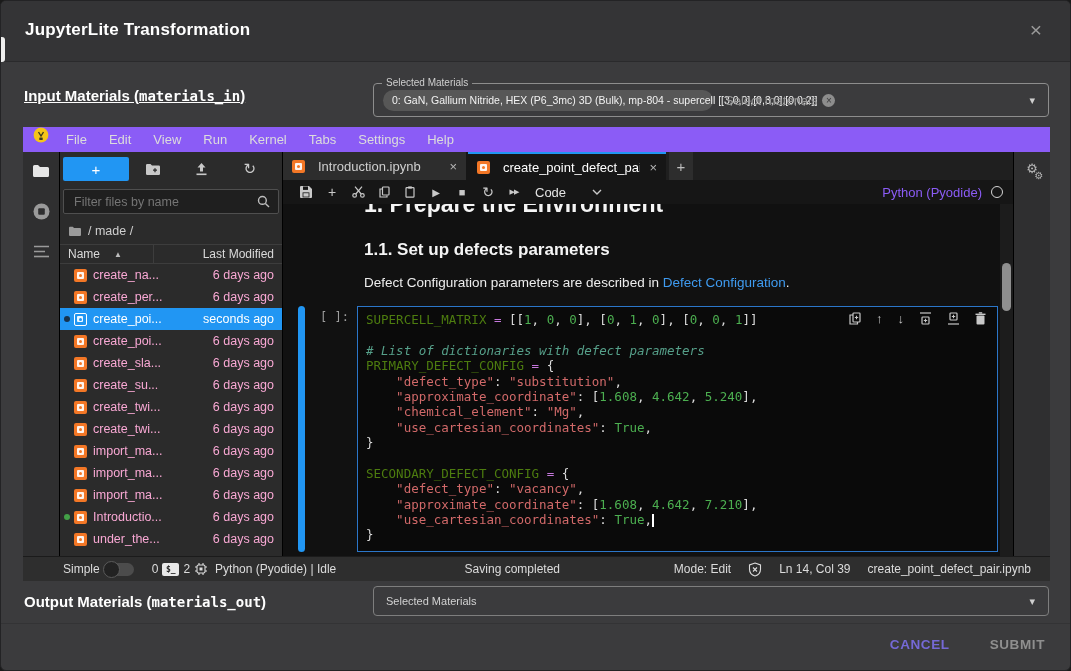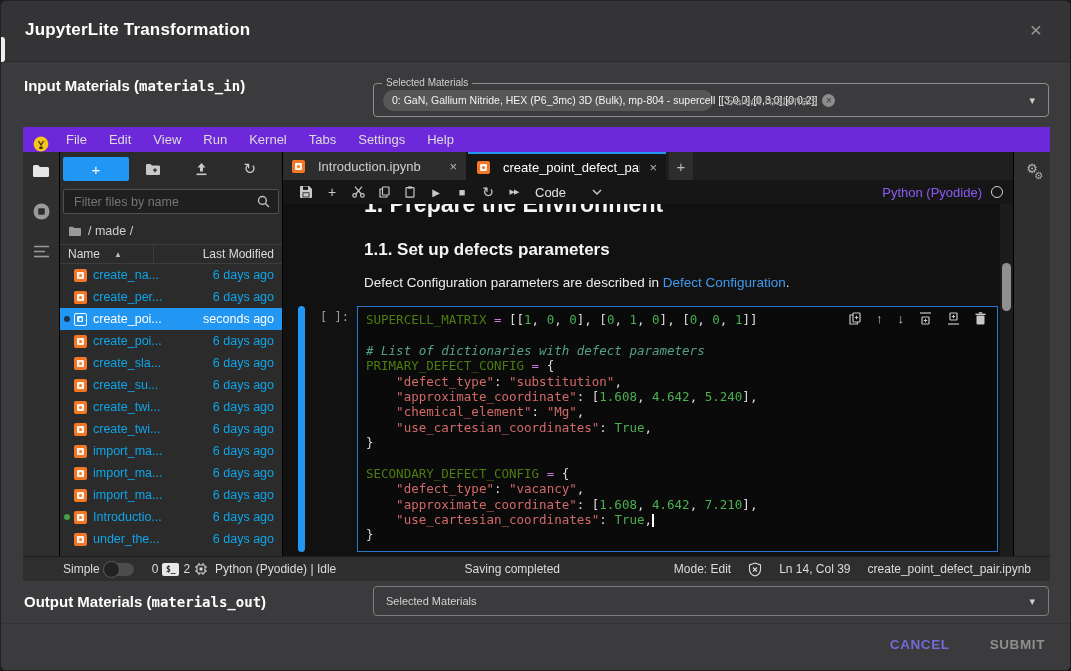--- a/index.html
+++ b/index.html
@@ -9,21 +9,21 @@
   svg{display:block;}
 
   
   .dlg-header{position:absolute;left:0;top:0;width:100%;height:61px;background:#343436;border-bottom:1px solid #2a2a2c;}
   .dlg-title{position:absolute;left:24px;top:19px;font-size:17px;font-weight:bold;color:#fff;letter-spacing:.2px;}
   .dlg-close{position:absolute;right:28px;top:18px;font-size:21px;color:#9a9a9a;cursor:pointer;line-height:1;}
   .white-notch{position:absolute;left:0;top:36px;width:4px;height:25px;background:#efefef;border-radius:0 3px 3px 0;}
 
   .section-label{position:absolute;font-size:15px;font-weight:bold;color:#fefefe;}
   .section-label .mono{font-family:"DejaVu Sans Mono",monospace;font-weight:bold;font-size:14px;}
-  .lbl-input{left:23px;top:76px;}
+  .lbl-input{left:23px;top:86px;text-decoration:underline;}
   .lbl-output{left:23px;top:592px;}
 
   .mat-select{position:absolute;border:1px solid #8d8d8d;border-radius:4px;display:flex;align-items:center;}
   .mat-select.input{left:372px;top:82px;width:676px;height:34px;padding:0 34px 0 9px;}
   .mat-select .float-label{position:absolute;top:-7px;left:8px;background:#3b3b3d;padding:0 4px;font-size:10px;color:#cfcfcf;line-height:12px;}
   .chip{display:flex;align-items:center;max-width:330px;background:#575757;border-radius:11px;height:21px;padding:0 5px 0 9px;gap:5px;}
   .chip-text{font-size:10.5px;color:#f2f2f2;white-space:nowrap;}
   .chip-x{width:13px;height:13px;border-radius:50%;background:#8d8d8d;color:#3b3b3d;font-size:10px;line-height:13px;text-align:center;flex:none;cursor:pointer;}
   .select-placeholder{margin-left:12px;font-size:13px;color:#9a9a9a;}
   .select-caret{position:absolute;right:13px;top:50%;transform:translateY(-50%);color:#cfcfcf;font-size:11px;}
@@ -31,21 +31,21 @@
   .output-value{font-size:11px;color:#d2d2d2;}
 
   .footer-sep{position:absolute;left:0;right:0;top:622px;border-top:1px solid #333335;}
   .footer-actions{position:absolute;top:636px;right:25px;display:flex;gap:40px;align-items:center;}
   .btn-text{font-size:13.5px;font-weight:bold;letter-spacing:.6px;cursor:pointer;}
   .btn-cancel{color:#7569d6;}
   .btn-submit{color:#8f8f8f;}
 
   
   .jl-frame{position:absolute;left:22px;top:126px;width:1027px;height:454px;display:flex;flex-direction:column;background:#111;font-size:13px;}
-  .jl-menubar{height:25px;background:#6d28d9;display:flex;align-items:flex-end;flex:none;}
+  .jl-menubar{height:25px;background:#8b5cf6;display:flex;align-items:flex-start;flex:none;}
   .jl-logo{width:16px;height:16px;margin:0 6px 0 10px;flex:none;}
   .menu-item{padding:0 11px;color:#dcdcdc;font-size:13px;line-height:25px;cursor:pointer;}
   .jl-body{flex:1;display:flex;min-height:0;}
   .jl-statusbar{height:25px;background:#2e2e2e;border-top:1px solid #1b1b1b;flex:none;position:relative;
     font-size:12px;color:#dcdcdc;}
 
   
   .actbar{width:37px;background:#2f2f30;flex:none;display:flex;flex-direction:column;align-items:center;}
   .actbar.left{border-right:1px solid #000;padding-top:12px;gap:24px;}
   .actbar.right{border-left:1px solid #000;padding-top:10px;}
@@ -60,21 +60,21 @@
   .btn-new{width:66px;height:24px;background:#2196f3;border-radius:2px;color:#fff;font-size:15px;display:flex;align-items:center;justify-content:center;cursor:pointer;flex:none;}
   .fb-tool{flex:1;display:flex;justify-content:center;color:#c9c9c9;cursor:pointer;}
   .fb-filter{margin:3px 3px 4px 3px;height:25px;background:#1f1f1f;border:1px solid #4f4f4f;border-radius:2px;display:flex;align-items:center;padding:0 8px;flex:none;}
   .fb-filter input{flex:1;background:transparent;border:none;outline:none;color:#bdbdbd;font-size:12.5px;font-family:"Liberation Sans",sans-serif;}
   .fb-crumb{height:26px;display:flex;align-items:center;gap:6px;padding:0 8px;color:#cfcfcf;flex:none;}
   .fb-head{height:20px;display:flex;align-items:center;border-top:1px solid #3d3d3d;border-bottom:1px solid #3d3d3d;color:#dadada;font-size:12px;flex:none;}
   .col-name{width:94px;padding-left:8px;border-right:1px solid #3d3d3d;height:100%;display:flex;align-items:center;gap:14px;}
   .col-mod{flex:1;text-align:right;padding-right:8px;}
   .sort-ic{font-size:8px;color:#bdbdbd;}
   .file-list{flex:1;overflow:hidden;}
-  .frow{height:22px;display:flex;align-items:center;padding:0 8px 0 4px;color:#0ea5e9;cursor:pointer;}
+  .frow{height:22px;display:flex;align-items:center;padding:0 8px 0 4px;color:#f9a8d4;cursor:pointer;}
   .frow .dot{width:6px;height:6px;border-radius:3px;margin-right:4px;flex:none;background:transparent;}
   .frow.open-green .dot{background:#43a047;}
   .frow.selected{background:#2196f3;color:#fff;}
   .frow.selected .dot{background:#17334d;}
   .nbicon{width:13px;height:13px;border-radius:2px;background:#f37726;margin-right:6px;flex:none;position:relative;}
   .nbicon::after{content:"";position:absolute;left:3px;top:3px;width:7px;height:7px;border-radius:1px;background:rgba(255,255,255,.92);}
   .nbicon::before{content:"";position:absolute;left:5px;top:5px;width:3px;height:3px;border-radius:50%;background:#f37726;z-index:1;}
   .frow.selected .nbicon{background:transparent;border:1.5px solid #fff;}
   .frow.selected .nbicon::after{left:2px;top:2px;width:6px;height:6px;}
   .frow.selected .nbicon::before{background:#2196f3;left:4px;top:4px;}

